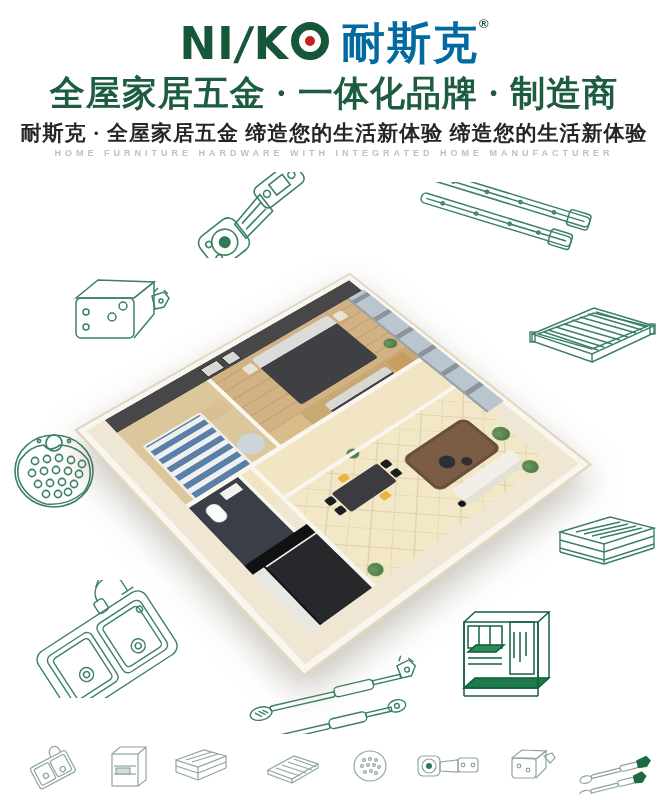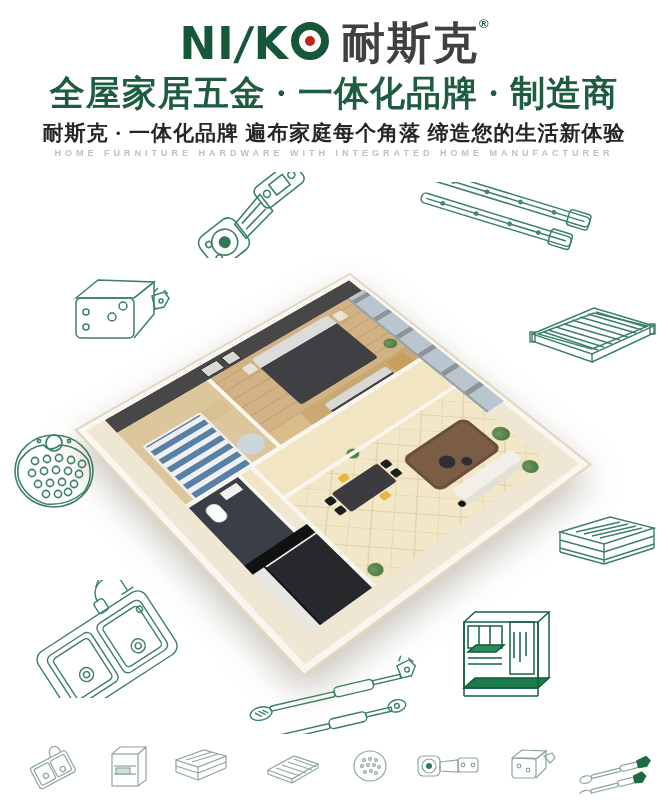--- a/index.html
+++ b/index.html
@@ -8,21 +8,21 @@
     font-family:"Liberation Sans", sans-serif;overflow:hidden;
   }
   
   .logo-row{position:absolute;top:14px;left:0;width:668px;text-align:center;white-space:nowrap;}
   .logo-latin{display:inline-block;vertical-align:middle;color:#16573a;font-weight:900;
     font-size:44px;letter-spacing:1px;font-family:"DejaVu Sans", sans-serif;transform:scaleY(1.02);}
   .logo-slash{display:inline-block;transform:skewX(-8deg);margin:0 1px;}
   .logo-o{display:inline-block;vertical-align:middle;width:22px;height:22px;border:8px solid #16573a;
     border-radius:50%;position:relative;margin:0 2px 6px 2px;}
   .logo-dot{position:absolute;left:6px;top:6px;width:10px;height:10px;border-radius:50%;background:#c2241d;}
-  .logo-cn{display:inline-block;vertical-align:middle;color:#404040;font-weight:900;font-size:44px;
+  .logo-cn{display:inline-block;vertical-align:middle;color:#0369a1;font-weight:900;font-size:44px;
     margin-left:10px;letter-spacing:2px;}
   .logo-reg{display:inline-block;vertical-align:top;color:#16573a;font-size:13px;font-weight:700;margin-top:2px;}
   .headline{position:absolute;top:70px;left:0;width:668px;text-align:center;color:#1d5c40;
     font-family:"Liberation Serif", serif;font-weight:900;font-size:35px;letter-spacing:1px;}
   .subheadline{position:absolute;top:119px;left:0;width:668px;text-align:center;color:#262626;
     font-family:"Liberation Serif", serif;font-weight:900;font-size:21px;letter-spacing:1px;}
   .tagline{position:absolute;top:148px;left:0;width:668px;text-align:center;color:#c3c0ba;
     font-size:9px;letter-spacing:4px;font-weight:700;}
   
   .sk{position:absolute;}
@@ -84,21 +84,21 @@
   .bicon{position:absolute;top:742px;}
 </style>
 </head>
 <body>
 
 <div class="logo-row">
   <span class="logo-latin"><span>NI</span><span class="logo-slash">/</span><span>K</span></span><span class="logo-o"><span class="logo-dot"></span></span><span class="logo-cn">耐斯克</span><span class="logo-reg">®</span>
 </div>
 
 <div class="headline">全屋家居五金 · 一体化品牌 · 制造商</div>
-<div class="subheadline">耐斯克 · 一体化品牌  遍布家庭每个角落  缔造您的生活新体验</div>
+<div class="subheadline">耐斯克 · 全屋家居五金  缔造您的生活新体验  缔造您的生活新体验</div>
 <div class="tagline">HOME FURNITURE HARDWARE WITH INTEGRATED HOME MANUFACTURER</div>
 
 <div class="sk" style="left:183px;top:172px;">
   <svg width="140" height="86" viewBox="0 0 140 86" fill="none" stroke="#3c8166" stroke-width="1.6">
     <g transform="rotate(-38 70 43)">
       <rect x="8" y="28" width="44" height="38" rx="9"></rect>
       <circle cx="17" cy="39" r="3"></circle>
         <circle cx="17" cy="56" r="3"></circle>
       <circle cx="31" cy="47" r="13"></circle>
         <circle cx="31" cy="47" r="6" fill="#2e7a52" stroke="none"></circle>

